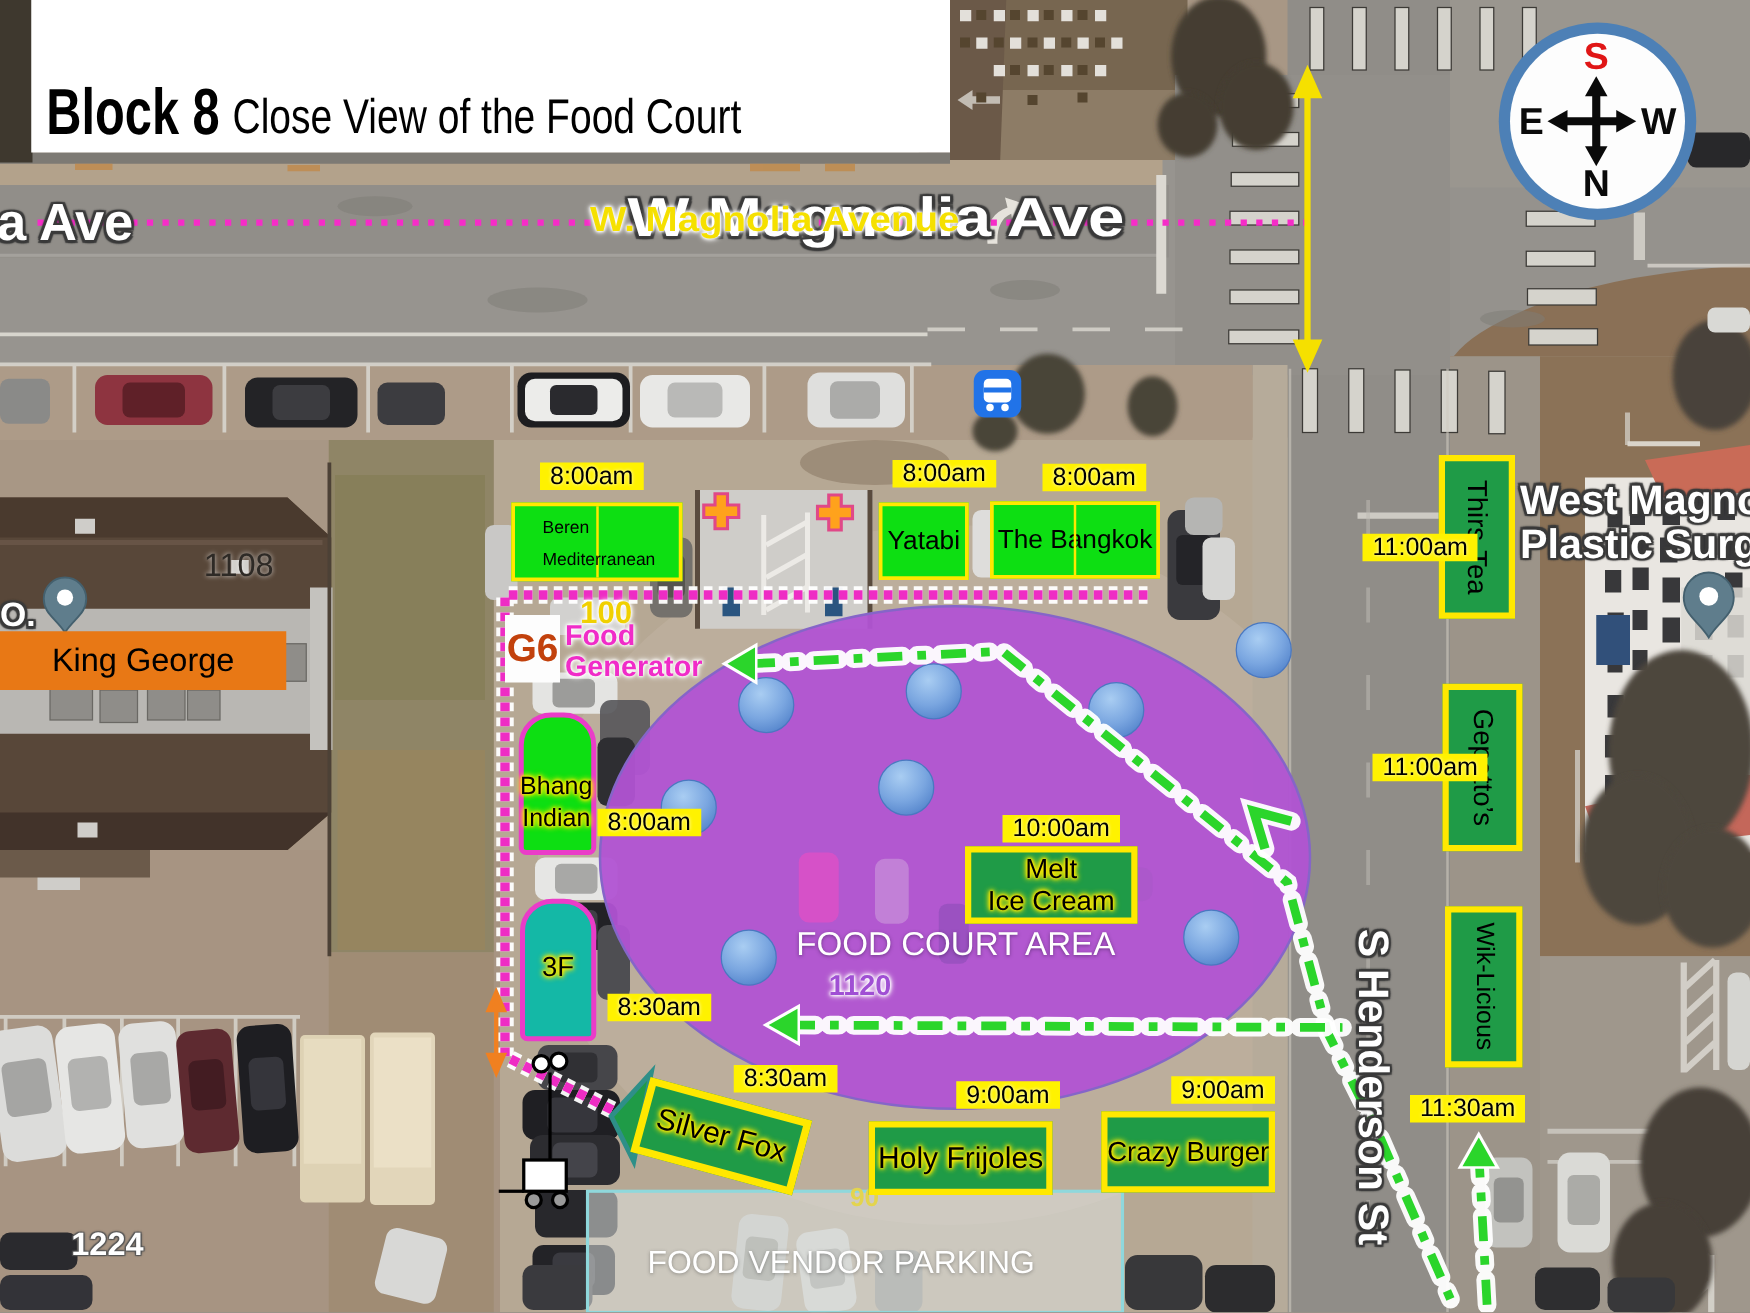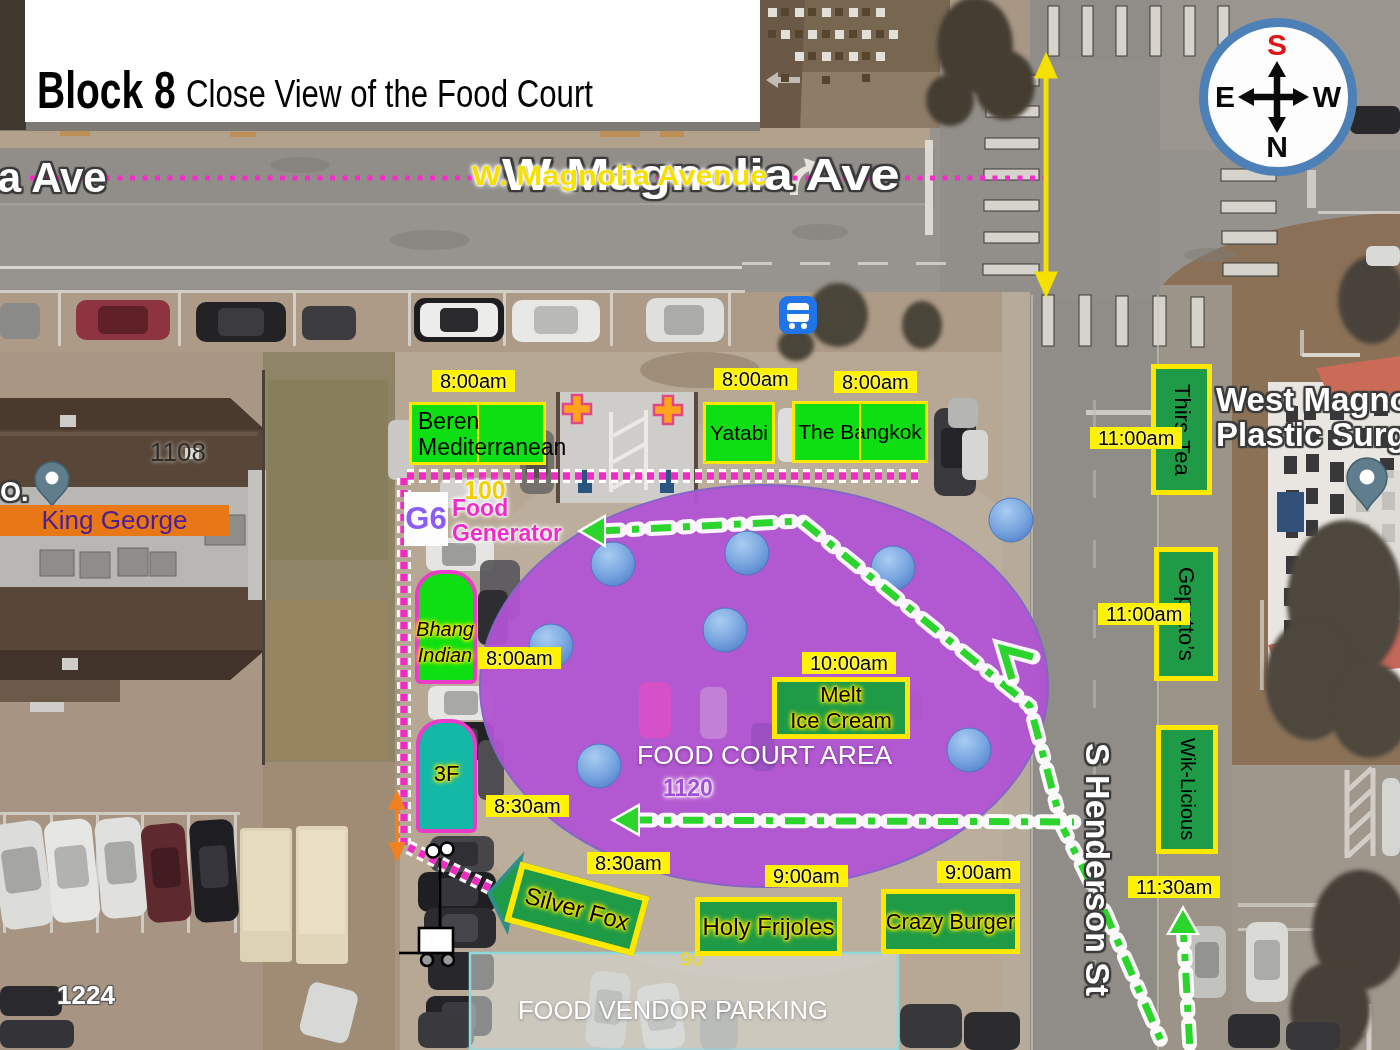--- a/index.html
+++ b/index.html
@@ -701,35 +701,35 @@
 <div class="ab wg" style="left:472px;top:160px;font-size:28px;font-weight:bold;color:#f5e000;white-space:nowrap;transform:scaleX(1.10);transform-origin:0 0;z-index:4;">W. Magnolia Avenue</div>
 
 <div class="ab wt" style="left:1216px;top:382px;font-size:33px;line-height:35px;">West Magnoli<br>Plastic Surger</div>
 
 <div class="ab wt" style="left:1078px;top:743px;font-size:34px;writing-mode:vertical-rl;">S Henderson St</div>
 
 <div class="ab" style="left:637px;top:740px;font-size:26.5px;color:#fff;white-space:nowrap;text-shadow:0 1px 3px rgba(40,20,60,0.5);">FOOD COURT AREA</div>
 
 <div class="ab" style="left:518px;top:996px;font-size:25.5px;color:#fff;white-space:nowrap;text-shadow:0 1px 3px rgba(60,60,60,0.45);">FOOD VENDOR PARKING</div>
 
-<div class="ab" style="left:150px;top:437px;font-size:26px;color:#2e2a26;text-shadow:0 0 4px rgba(255,255,255,0.75);">1108</div>
+<div class="ab" style="left:163px;top:437px;font-size:26px;color:#2e2a26;text-shadow:0 0 4px rgba(255,255,255,0.75);">1108</div>
 
 <div class="ab wt" style="left:57px;top:980px;font-size:26px;text-shadow:-1px -1px 1px #555,1px -1px 1px #555,-1px 1px 1px #555,1px 1px 1px #555;">1224</div>
 
 <div class="ab wt" style="left:0px;top:477px;font-size:27px;">O.</div>
 
 <div class="ab wg" style="left:464px;top:476px;font-size:25px;font-weight:bold;color:#f0d000;">100</div>
 
 <div class="ab wg" style="left:663px;top:775px;font-size:23px;font-weight:bold;color:#a04fd4;">1120</div>
 
 <div class="ab" style="left:680px;top:947px;font-size:21px;font-weight:bold;color:#e3d44e;">90</div>
 
-<div class="ab" style="left:0;top:505px;width:229px;height:31px;background:#e87815;color:#4c1d95;font-size:26px;display:flex;align-items:center;justify-content:center;">King George</div>
-
-<div class="ab" style="left:404px;top:492px;width:44px;height:54px;background:#fdfdfd;color:#8b5cf6;font-size:31px;font-weight:bold;display:flex;align-items:center;justify-content:center;">G6</div>
+<div class="ab" style="left:0;top:505px;width:229px;height:47px;background:#e87815;color:#000000;font-size:26px;display:flex;align-items:center;justify-content:center;">King George</div>
+
+<div class="ab" style="left:404px;top:492px;width:44px;height:54px;background:#fdfdfd;color:#c2410c;font-size:31px;font-weight:bold;display:flex;align-items:center;justify-content:center;">G6</div>
 
 <div class="ab wg" style="left:452px;top:496px;font-size:23px;font-weight:bold;color:#f02cc8;line-height:25px;">Food<br>Generator</div>
 
 <div class="ab time" style="left:432px;top:370px;">8:00am</div>
 
 <div class="ab time" style="left:714px;top:368px;">8:00am</div>
 
 <div class="ab time" style="left:834px;top:371px;">8:00am</div>
 
 <div class="ab time" style="left:1090px;top:427px;">11:00am</div>
@@ -745,33 +745,33 @@
 <div class="ab time" style="left:587px;top:852px;">8:30am</div>
 
 <div class="ab time" style="left:765px;top:865px;">9:00am</div>
 
 <div class="ab time" style="left:937px;top:861px;">9:00am</div>
 
 <div class="ab time" style="left:1128px;top:876px;">11:30am</div>
 
 <div class="ab vb" style="left:409px;top:402px;width:137px;height:63px;">
       <div style="position:absolute;left:65px;top:0;width:2px;height:57px;background:#ffe800;"></div>
-      <div style="position:absolute;left:6px;top:3px;font-size:23px;line-height:26px;">Beren<br>Mediterranean</div>
+      <div style="position:absolute;left:22px;top:3px;font-size:14px;line-height:26px;">Beren<br>Mediterranean</div>
     </div>
 
 <div class="ab vb" style="left:703px;top:402px;width:72px;height:62px;">
       <div class="ctx" style="font-size:21px;">Yatabi</div>
     </div>
 
 <div class="ab vb" style="left:792px;top:401px;width:136px;height:62px;">
       <div style="position:absolute;left:64px;top:0;width:2px;height:56px;background:#ffe800;"></div>
       <div class="ctx" style="font-size:21px;">The Bangkok</div>
     </div>
 
-<div class="ab" style="left:415px;top:570px;width:62px;height:114px;background:#0ddf12;border:4px solid #ea3cc8;border-radius:26px 26px 6px 6px;box-sizing:border-box;font-style:italic;">
+<div class="ab" style="left:415px;top:570px;width:62px;height:114px;background:#0ddf12;border:4px solid #ea3cc8;border-radius:26px 26px 6px 6px;box-sizing:border-box;">
       <div class="ab yg" style="left:-3px;top:42px;width:58px;text-align:center;font-size:20px;line-height:26px;color:#000;">Bhang<br>Indian</div>
     </div>
 
 <div class="ab" style="left:416px;top:719px;width:61px;height:114px;background:#14b8a6;border:4px solid #ea3cc8;border-radius:26px 26px 6px 6px;box-sizing:border-box;">
       <div class="ab yg" style="left:0;top:38px;width:53px;text-align:center;font-size:22px;color:#000;">3F</div>
     </div>
 
 <div class="ab db" style="left:1151px;top:364px;width:61px;height:131px;">
       <div class="vtx">Thirs-Tea</div>
     </div>

